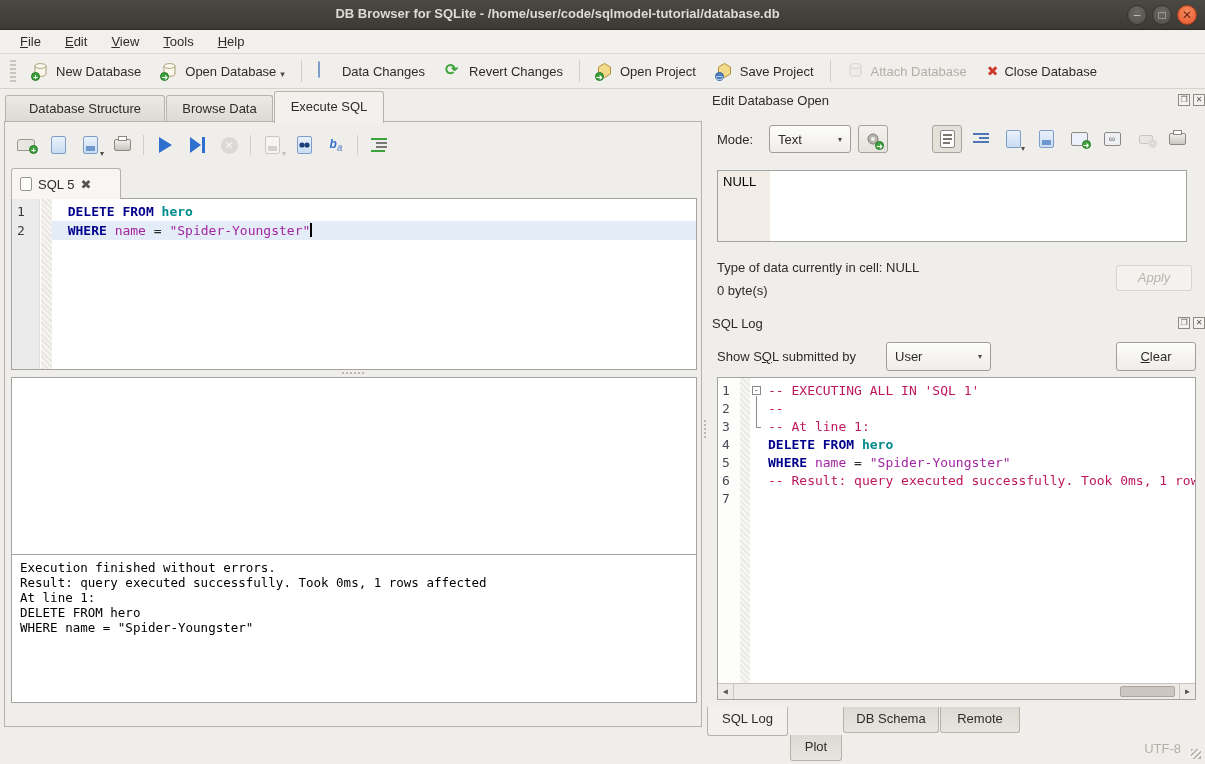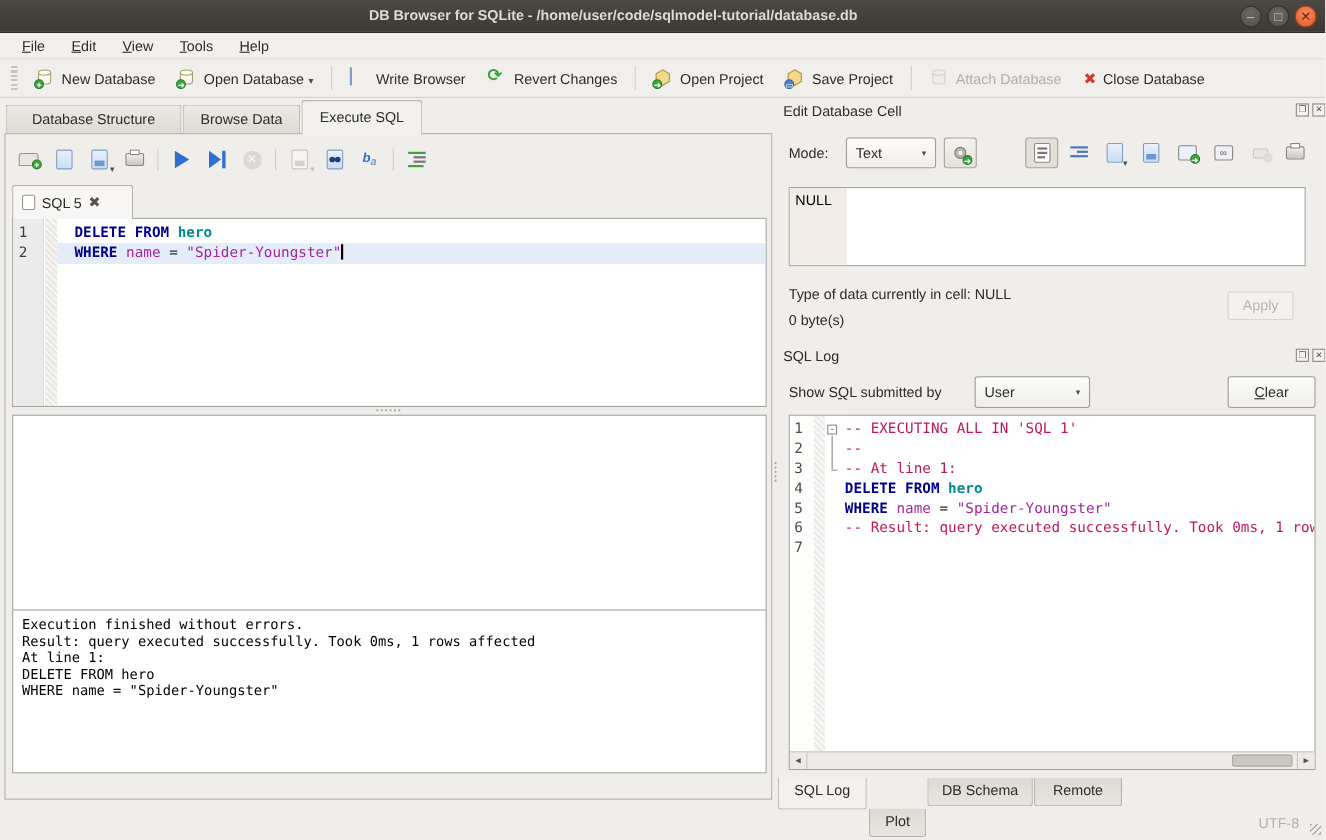--- a/index.html
+++ b/index.html
@@ -194,21 +194,21 @@
       <span>Open Database</span>
       <span class="tb-caret">▾</span>
     </div>
 
     <div class="tb-sep"></div>
 
     <div class="tb-btn">
       <span class="iconwrap">
         <span class="doc blue" style="margin-top:1px;"><span class="band"></span></span>
       </span>
-      <span>Write Browser</span>
+      <span>Data Changes</span>
     </div>
 
     <div class="tb-btn">
       <span class="iconwrap"><span class="revolve">⟳</span></span>
       <span>Revert Changes</span>
     </div>
 
     <div class="tb-sep"></div>
 
     <div class="tb-btn">
@@ -365,21 +365,21 @@
   </div>
 
   <div class="vsplit-dots" style="left:703px;top:420px;">
       <i></i>
       <i></i>
       <i></i>
       <i></i>
       <i></i>
     </div>
 
-  <div class="dock-title" style="left:712px;top:93px;">Edit Database Cell</div>
+  <div class="dock-title" style="left:712px;top:93px;">Edit Database Open</div>
   <div class="dock-btns" style="left:1178px;top:94px;">
     <span class="dock-btn">❐</span>
     <span class="dock-btn">✕</span>
   </div>
 
   <div class="dock-title" style="left:717px;top:132px;">Mode:</div>
   <div class="combo" style="left:769px;top:125px;width:82px;height:28px;">
     <span>Text</span>
       <span class="arrow">▾</span>
   </div>
@@ -435,21 +435,21 @@
       </span>
     </div>
 
   <div class="white-pane" style="left:717px;top:170px;width:470px;height:72px;">
     <div style="position:absolute;left:0;top:0;bottom:0;width:52px;background:#f1ece6;"></div>
     <div style="position:absolute;left:5px;top:3px;color:#000;">NULL</div>
   </div>
 
   <div class="dock-title" style="left:717px;top:260px;">Type of data currently in cell: NULL</div>
   <div class="dock-title" style="left:717px;top:283px;">0 byte(s)</div>
-  <div class="pbtn disabled" style="left:1116px;top:265px;width:60px;height:26px;line-height:24px;"><span>Apply</span></div>
+  <div class="pbtn disabled" style="left:1116px;top:265px;width:76px;height:26px;line-height:24px;font-style:italic;"><span>Apply</span></div>
 
   <div class="dock-title" style="left:712px;top:316px;">SQL Log</div>
   <div class="dock-btns" style="left:1178px;top:317px;">
     <span class="dock-btn">❐</span>
     <span class="dock-btn">✕</span>
   </div>
 
   <div class="dock-title" style="left:717px;top:349px;"><span>Show S</span><u>Q</u><span>L submitted by</span></div>
   <div class="combo" style="left:886px;top:342px;width:105px;height:29px;">
     <span>User</span>

